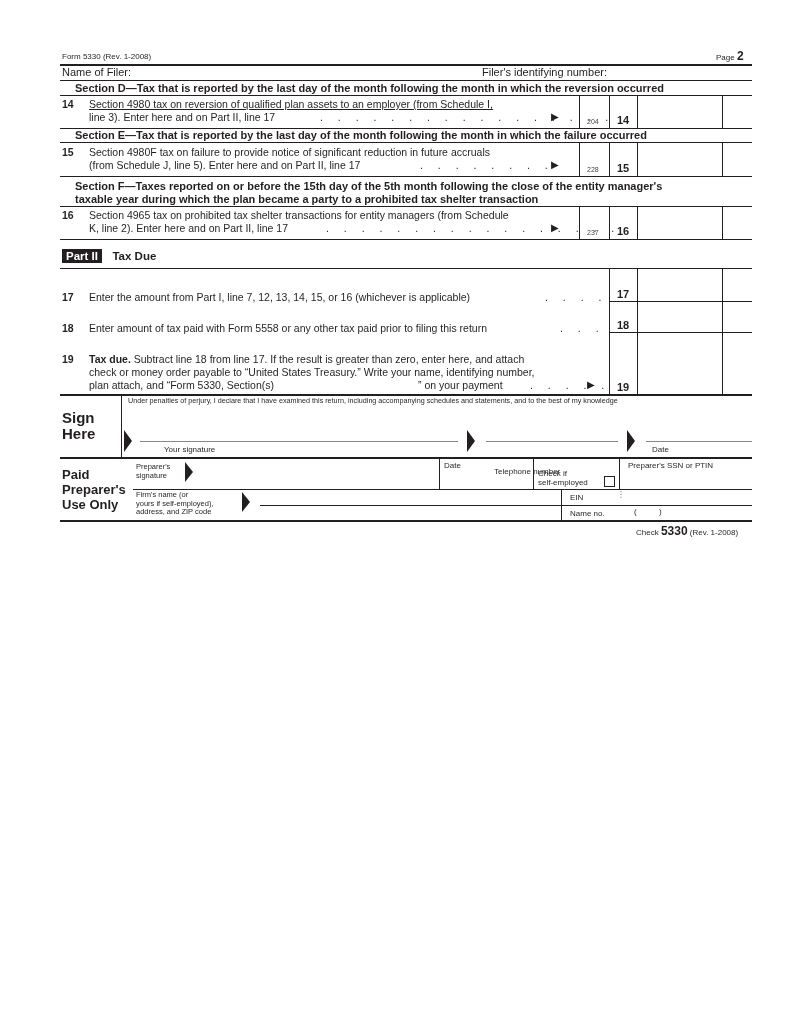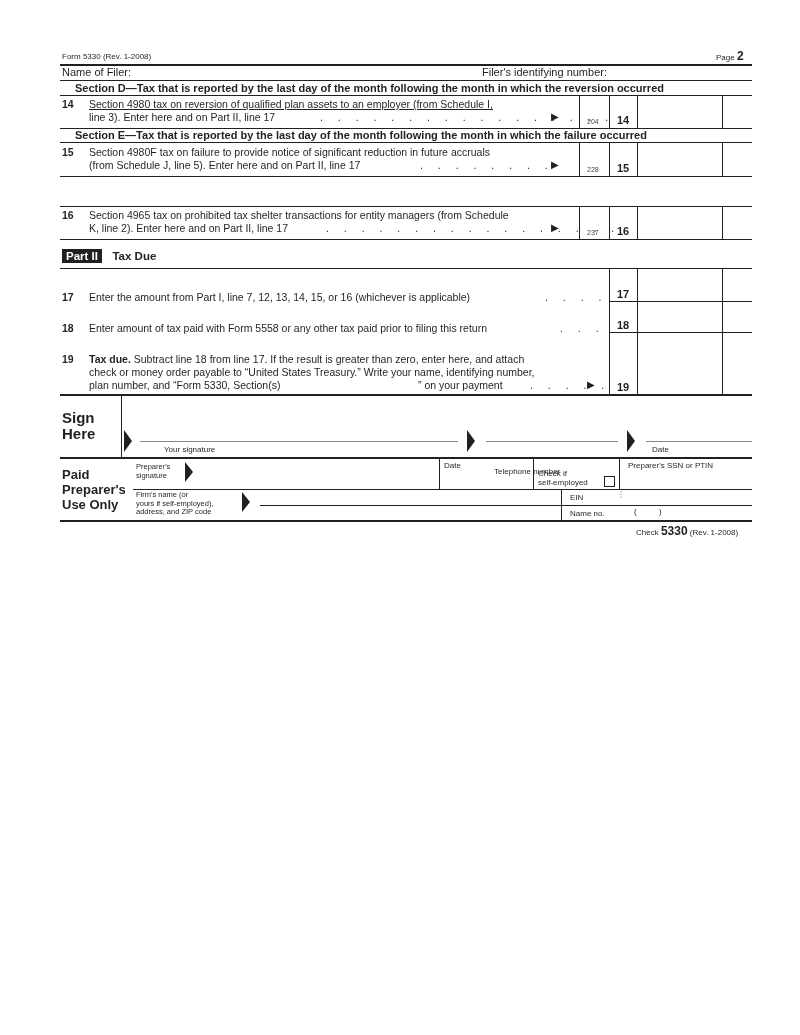--- a/index.html
+++ b/index.html
@@ -69,20 +69,22 @@
 <div class="abs boxnum" style="left:617px;top:162px;">15</div>
 <input class="field" style="left: 640px; top: 145px; width: 80px; height: 28px;">
 <input class="field" style="left: 724px; top: 145px; width: 26px; height: 28px;">
 <div class="vline" style="left:579px;top:142px;height:34px;"></div>
 <div class="vline" style="left:609px;top:142px;height:34px;"></div>
 <div class="vline" style="left:637px;top:142px;height:34px;"></div>
 <div class="vline" style="left:722px;top:142px;height:34px;"></div>
 <div class="hline" style="left:60px;top:176px;width:692px;"></div>
 
 <div class="abs bold" style="left:75px;top:180px;font-size:11px;line-height:13px;">
+  <div>Section F—Taxes reported on or before the 15th day of the 5th month following the close of the entity manager's</div>
+  <div>taxable year during which the plan became a party to a prohibited tax shelter transaction</div>
 </div>
 <div class="hline" style="left:60px;top:206px;width:692px;"></div>
 
 <div class="abs linenum" style="left:62px;top:209px;">16</div>
 <div class="abs body" style="left:89px;top:209px;">Section 4965 tax on prohibited tax shelter transactions for entity managers (from Schedule</div>
 <div class="abs body" style="left:89px;top:222px;">K, line 2). Enter here and on Part II, line 17</div>
 <div class="abs body dots" style="left:326px;top:222px;">. . . . . . . . . . . . . . . . .</div>
 <div class="abs arrow" style="left:551px;top:222px;">▶</div>
 <div class="abs code" style="left:587px;top:229px;">237</div>
 <div class="abs boxnum" style="left:617px;top:225px;">16</div>
@@ -115,40 +117,41 @@
 <input class="field" style="left: 640px; top: 304px; width: 80px; height: 28px;">
 <input class="field" style="left: 724px; top: 304px; width: 26px; height: 28px;">
 <div class="hline" style="left:609px;top:332px;width:143px;"></div>
 
 <div class="abs linenum" style="left:62px;top:353px;">19</div>
 <div class="abs body" style="left:89px;top:353px;">
   <span class="bold">Tax due.</span>
   <span>Subtract line 18 from line 17. If the result is greater than zero, enter here, and attach</span>
 </div>
 <div class="abs body" style="left:89px;top:366px;">check or money order payable to “United States Treasury.” Write your name, identifying number,</div>
-<div class="abs body" style="left:89px;top:379px;">plan number, and “Form 5330, Section(s)</div>
+<div class="abs body" style="left:89px;top:379px;">plan attach, and “Form 5330, Section(s)</div>
 <input class="field" style="left: 312px; top: 379px; width: 102px; height: 13px;">
 <div class="abs body" style="left:418px;top:379px;">” on your payment</div>
 <div class="abs body dots" style="left:530px;top:379px;">. . . . .</div>
 <div class="abs arrow" style="left:587px;top:379px;">▶</div>
 <div class="abs boxnum" style="left:617px;top:381px;">19</div>
 <input class="field" style="left: 640px; top: 336px; width: 80px; height: 56px;">
 <input class="field" style="left: 724px; top: 336px; width: 26px; height: 56px;">
 
 <div class="vline" style="left:609px;top:268px;height:126px;"></div>
 <div class="vline" style="left:637px;top:268px;height:126px;"></div>
 <div class="vline" style="left:722px;top:268px;height:126px;"></div>
 <div class="hline thick" style="left:60px;top:394px;width:692px;"></div>
 
 <div class="abs bold" style="left:62px;top:410px;font-size:15px;line-height:16px;">
   <div>Sign</div>
   <div>Here</div>
 </div>
 <div class="vline" style="left:121px;top:395px;height:62px;"></div>
 <div class="abs tiny" style="left:128px;top:396px;line-height:9.5px;font-size:7.2px;">
+  <div>Under penalties of perjury, I declare that I have examined this return, including accompanying schedules and statements, and to the best of my knowledge</div>
 </div>
 <div class="tri" style="left:124px;top:430px;"></div>
 <input class="field" style="left: 140px; top: 428px; width: 318px; height: 12px;">
 <div class="hline" style="left:140px;top:441px;width:318px;border-top-color:#888;"></div>
 <div class="abs small" style="left:164px;top:445px;">Your signature</div>
 
 <div class="tri" style="left:467px;top:430px;"></div>
 <input class="field" style="left: 486px; top: 428px; width: 132px; height: 12px;">
 <div class="hline" style="left:486px;top:441px;width:132px;border-top-color:#888;"></div>
 <div class="abs small" style="left:494px;top:467px;">Telephone number</div>

